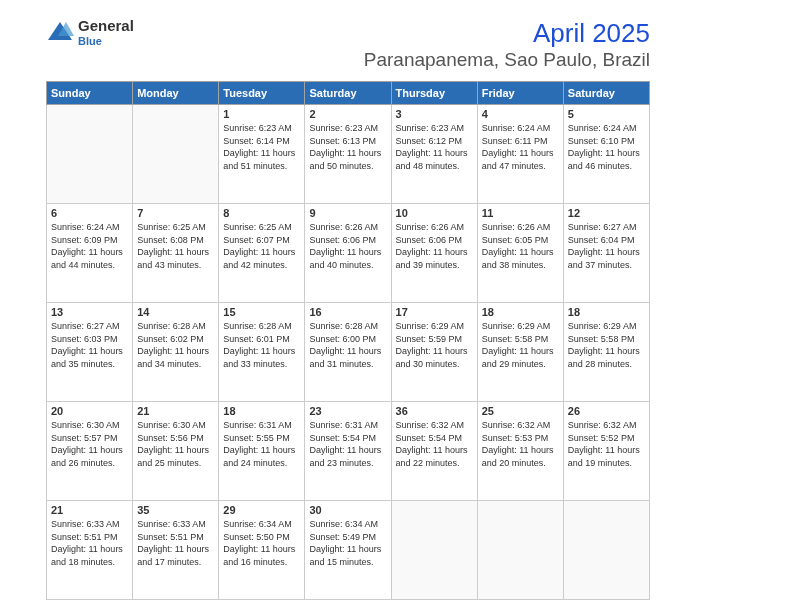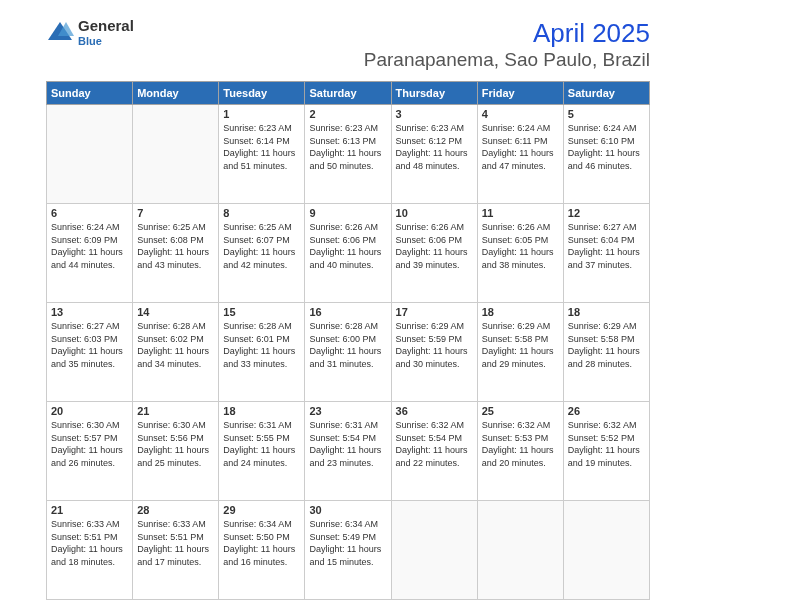--- a/index.html
+++ b/index.html
@@ -301,21 +301,21 @@
           </td>
         </tr>
         <tr>
           <td>
             <span class="day-num">21</span>
             <div class="day-detail" style="white-space: pre-wrap;">Sunrise: 6:33 AM
 Sunset: 5:51 PM
 Daylight: 11 hours and 18 minutes.</div>
           </td>
           <td>
-            <span class="day-num">28</span>
+            <span class="day-num">35</span>
             <div class="day-detail" style="white-space: pre-wrap;">Sunrise: 6:33 AM
 Sunset: 5:51 PM
 Daylight: 11 hours and 17 minutes.</div>
           </td>
           <td>
             <span class="day-num">29</span>
             <div class="day-detail" style="white-space: pre-wrap;">Sunrise: 6:34 AM
 Sunset: 5:50 PM
 Daylight: 11 hours and 16 minutes.</div>
           </td>

